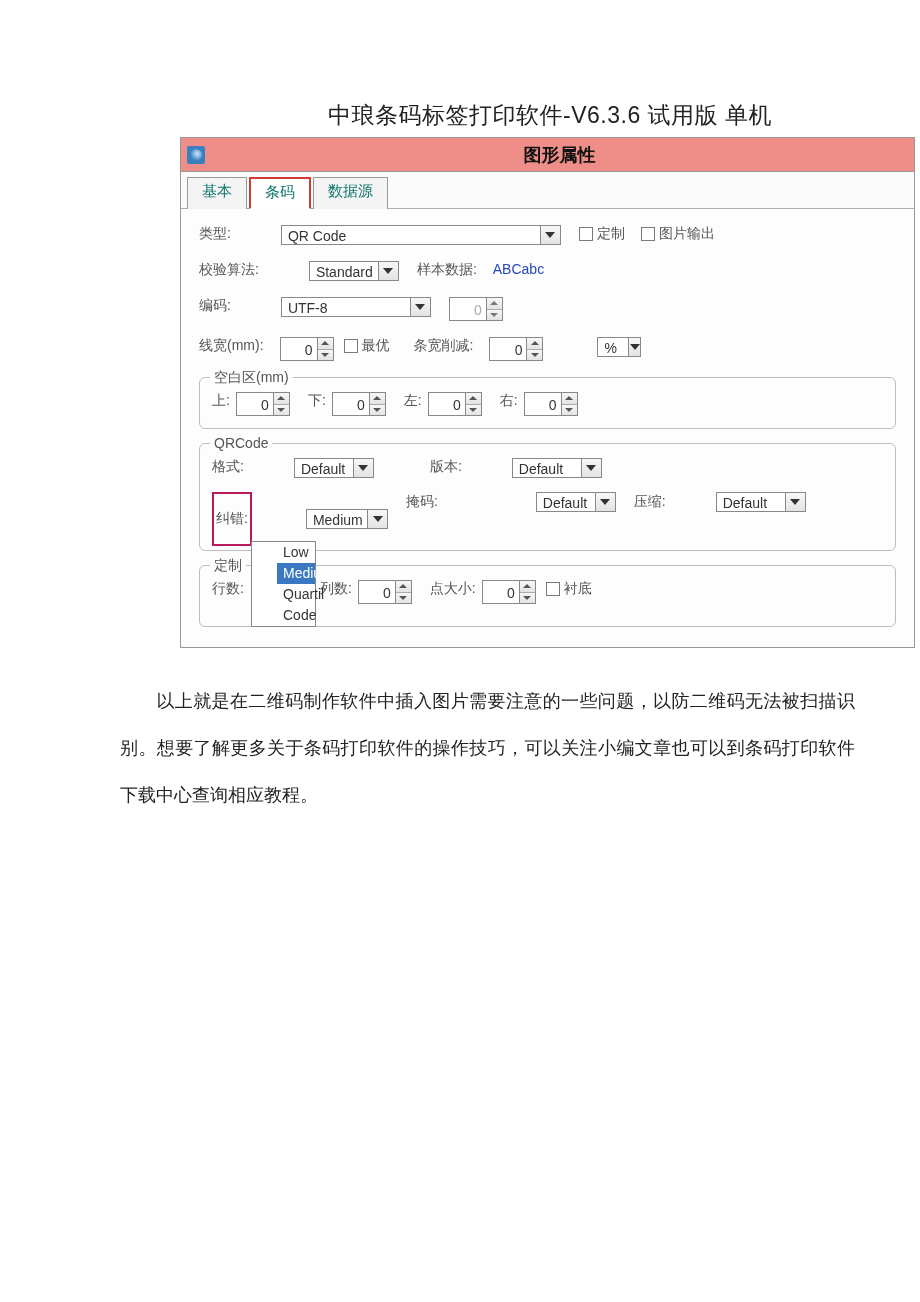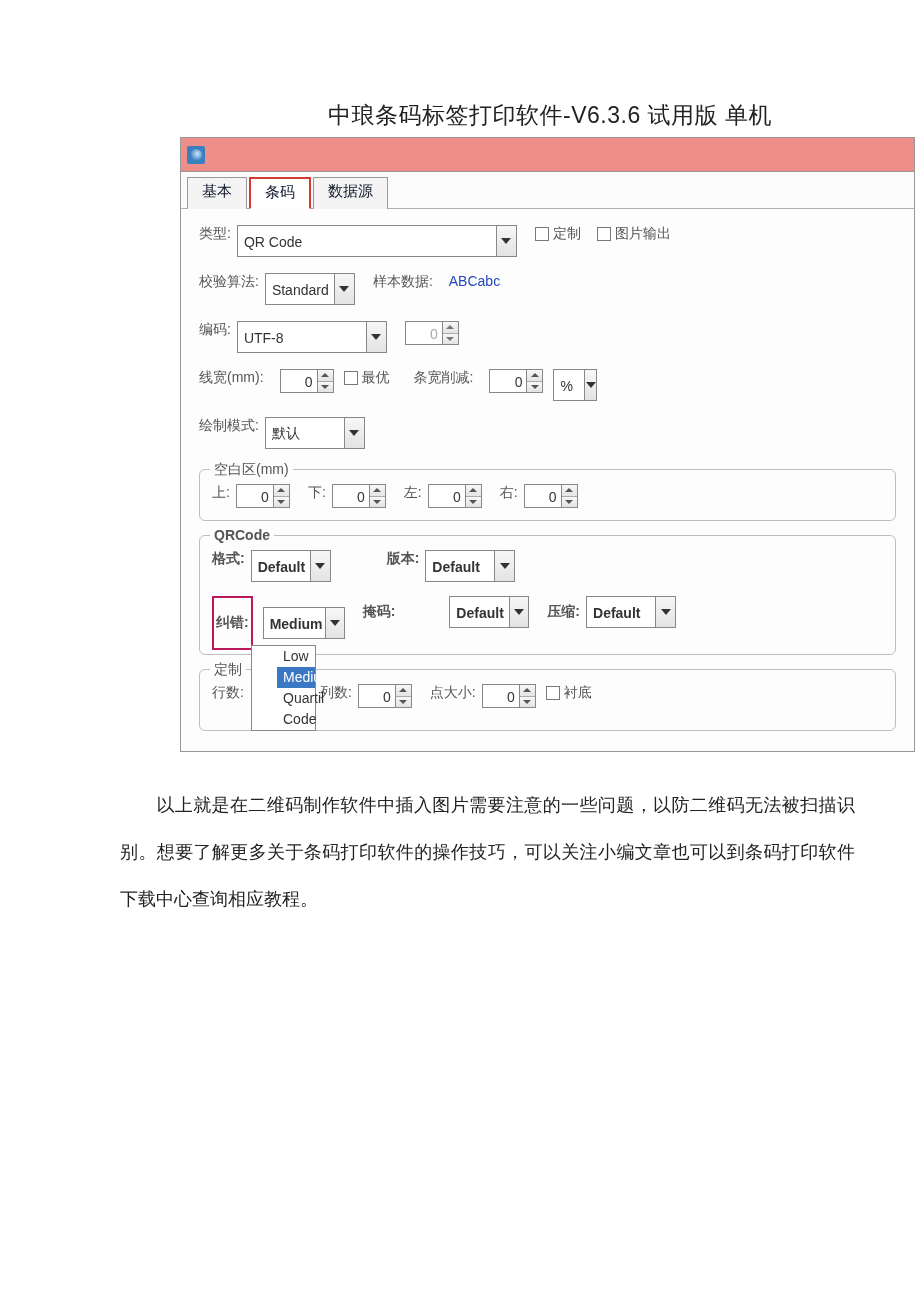--- a/index.html
+++ b/index.html
@@ -66,21 +66,21 @@
     padding-left: 6px;
     padding-top: 4px;
   }
   .tab {
     padding: 4px 14px 6px 14px;
     border: 1px solid #9a9a9a;
     border-bottom: none;
     margin-right: 2px;
     background: #f4f4f4;
     font-size: 15px;
-    color: #0f172a;
+    color: #0f766e;
     position: relative;
     top: 1px;
     cursor: pointer;
   }
   .tab.active {
     background: #fff;
     border: 2px solid #d33b2f;
     border-bottom: 1px solid #fff;
   }
   .panel {
@@ -94,23 +94,24 @@
   }
   .lbl {
     color: #555;
     font-size: 14px;
     margin-right: 6px;
     white-space: nowrap;
   }
   .combo {
     display: inline-flex;
     align-items: stretch;
-    height: 32px;
+    height: 20px;
     border: 1px solid #888;
     background: #fff;
+    margin-left: 44px;
   }
   .combo .combo-text {
     padding: 1px 6px 0 6px;
     min-width: 30px;
     font-size: 14px;
     color: #333;
     display:flex;
     align-items:center;
   }
   .combo .combo-btn {
@@ -213,20 +214,21 @@
 </style>
 </head>
 <body>
 
 <div class="page">
   <div class="app-title">中琅条码标签打印软件-V6.3.6 试用版 单机</div>
 
   <div class="window">
     <div class="titlebar">
       <span class="app-icon"></span>
+      <span class="title">图形属性</span>
     </div>
 
     <div class="tabs-bar">
       <div class="tab">基本</div>
       <div class="tab active">条码</div>
       <div class="tab">数据源</div>
     </div>
 
     <div class="panel">
 
@@ -345,32 +347,20 @@
           <span class="combo-text">%</span>
           <span style="flex:1"></span>
           <span class="combo-btn">
             <svg viewBox="0 0 10 6">
                 <path d="M0 0 L5 6 L10 0 Z" fill="#333"></path>
               </svg>
           </span>
         </span>
       </div>
 
-      <div class="row" style="margin-bottom:20px;">
-        <span class="lbl">绘制模式:</span>
-        <span class="combo" style="width:100px">
-          <span class="combo-text">默认</span>
-          <span style="flex:1"></span>
-          <span class="combo-btn">
-            <svg viewBox="0 0 10 6">
-                <path d="M0 0 L5 6 L10 0 Z" fill="#333"></path>
-              </svg>
-          </span>
-        </span>
-      </div>
 
       <div class="fieldset">
         <span class="legend">空白区(mm)</span>
         <div class="row" style="margin:4px 0 0 0;">
           <span class="lbl">上:</span>
           <span class="spinner">
             <span class="spin-val">0</span>
             <span class="spin-btns">
                 <div>
                   <svg viewBox="0 0 8 4">
@@ -431,21 +421,21 @@
                 <div>
                   <svg viewBox="0 0 8 4">
                     <path d="M0 0 L4 4 L8 0 Z" fill="#555"></path>
                   </svg>
                 </div>
               </span>
           </span>
         </div>
       </div>
 
-      <div class="fieldset" style="padding-bottom:4px;font-weight:bold;">
+      <div class="fieldset" style="padding-bottom:4px;">
         <span class="legend">QRCode</span>
         <div class="row" style="margin:4px 0 14px 0;">
           <span class="lbl">格式:</span>
           <span class="combo" style="width:80px">
             <span class="combo-text">Default</span>
             <span style="flex:1"></span>
             <span class="combo-btn">
                 <svg viewBox="0 0 10 6">
                   <path d="M0 0 L5 6 L10 0 Z" fill="#333"></path>
                 </svg>

